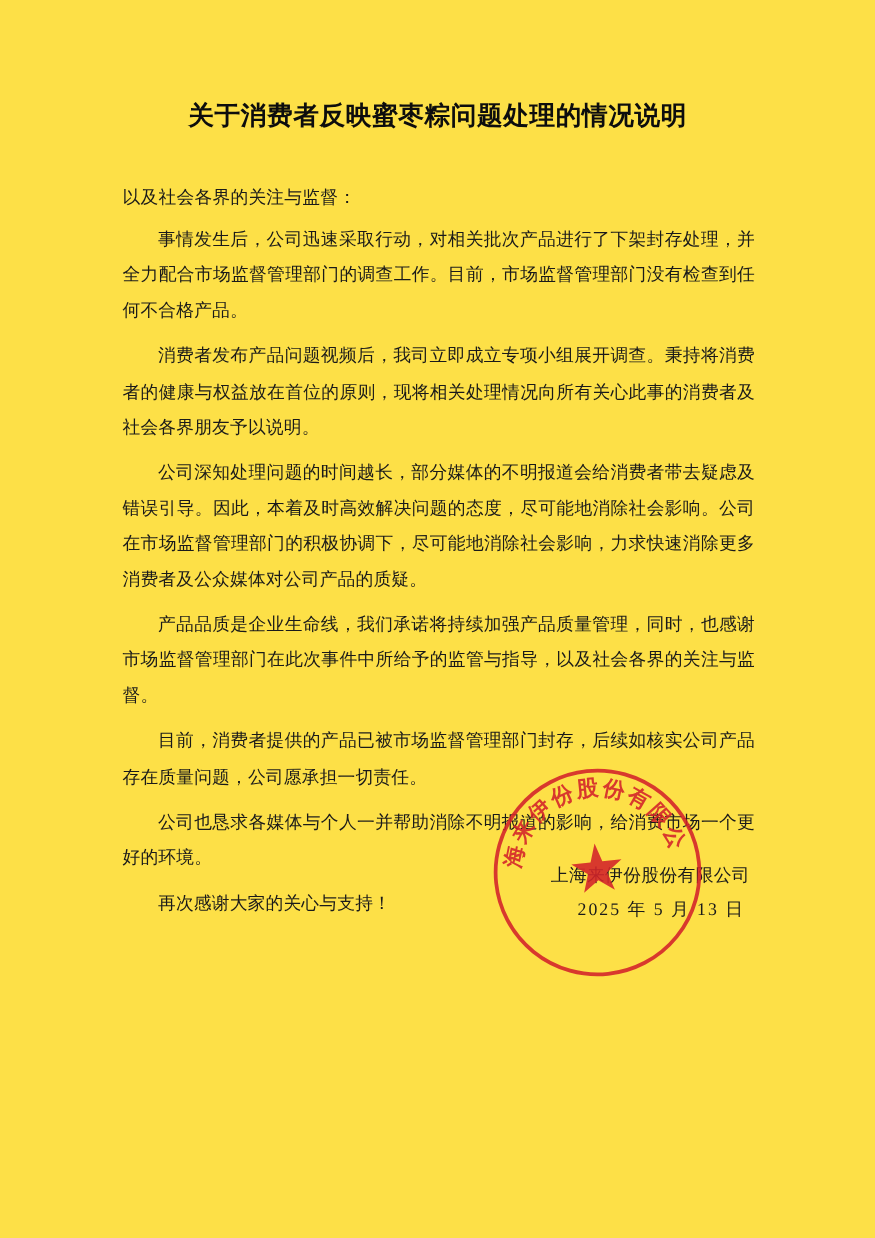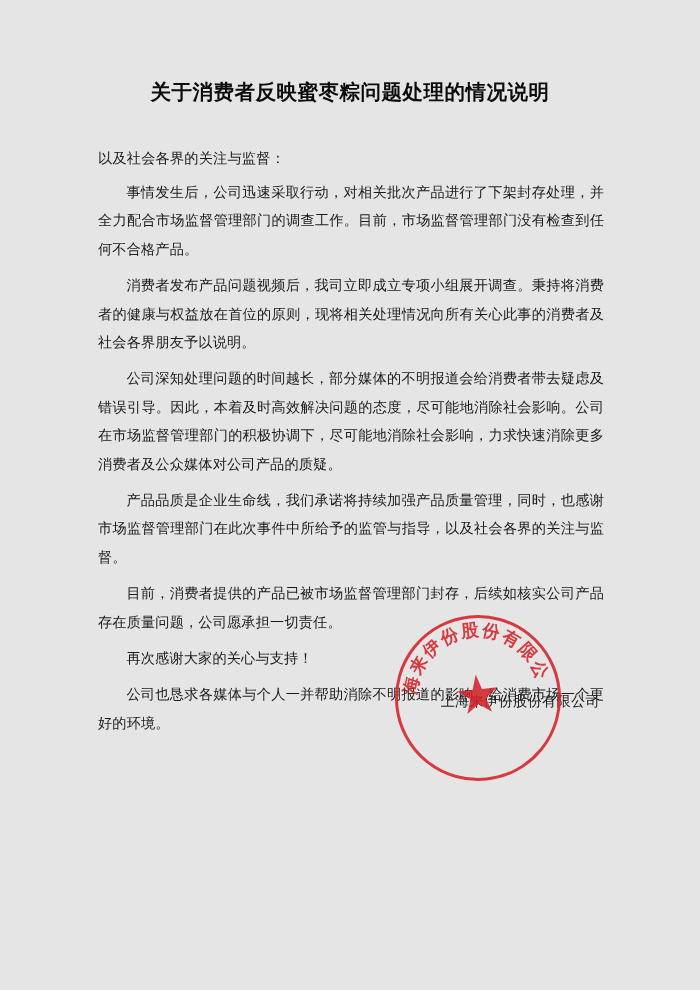--- a/index.html
+++ b/index.html
@@ -12,21 +12,21 @@
     height: 990px;
     position: relative;
     font-family: "Liberation Serif", "DejaVu Serif", serif;
     color: #1a1a1a;
     overflow: hidden;
   }
 
   .page {
     position: absolute;
     inset: 0;
-    background: #e5e5e5;
+    background: #fde047;
     padding-left: 40px;
   }
 
   .doc-title {
     position: absolute;
     top: 78px;
     left: 0;
     width: 700px;
     text-align: center;
     font-size: 20.5px;
@@ -144,26 +144,27 @@
 
   <div class="doc-title">关于消费者反映蜜枣粽问题处理的情况说明</div>
 
   <div class="body-block">
     <p class="salutation">以及社会各界的关注与监督：</p>
     <p class="para">事情发生后，公司迅速采取行动，对相关批次产品进行了下架封存处理，并全力配合市场监督管理部门的调查工作。目前，市场监督管理部门没有检查到任何不合格产品。</p>
     <p class="para">消费者发布产品问题视频后，我司立即成立专项小组展开调查。秉持将消费者的健康与权益放在首位的原则，现将相关处理情况向所有关心此事的消费者及社会各界朋友予以说明。</p>
     <p class="para">公司深知处理问题的时间越长，部分媒体的不明报道会给消费者带去疑虑及错误引导。因此，本着及时高效解决问题的态度，尽可能地消除社会影响。公司在市场监督管理部门的积极协调下，尽可能地消除社会影响，力求快速消除更多消费者及公众媒体对公司产品的质疑。</p>
     <p class="para">产品品质是企业生命线，我们承诺将持续加强产品质量管理，同时，也感谢市场监督管理部门在此次事件中所给予的监管与指导，以及社会各界的关注与监督。</p>
     <p class="para">目前，消费者提供的产品已被市场监督管理部门封存，后续如核实公司产品存在质量问题，公司愿承担一切责任。</p>
+    <p class="para">公司也恳求各媒体与个人一并帮助消除不明报道的影响，给消费市场一个更好的环境。</p>
     <p class="para">再次感谢大家的关心与支持！</p>
-    <p class="para">公司也恳求各媒体与个人一并帮助消除不明报道的影响，给消费市场一个更好的环境。</p>
   </div>
 
   <div class="sign-block">
     <div class="sign-company">上海来伊份股份有限公司</div>
+    <div class="sign-date">2025 年 5 月 13 日</div>
   </div>
 
   <div class="seal">
     <div class="seal-inner"></div>
     <svg class="seal-arc" viewBox="0 0 160 160">
       <defs>
         <path id="arcpath" d="M 18,80 A 62,62 0 0 1 142,80"></path>
       </defs>
       <text>
         <textPath href="#arcpath" startOffset="50%" text-anchor="middle">上海来伊份股份有限公司</textPath>

